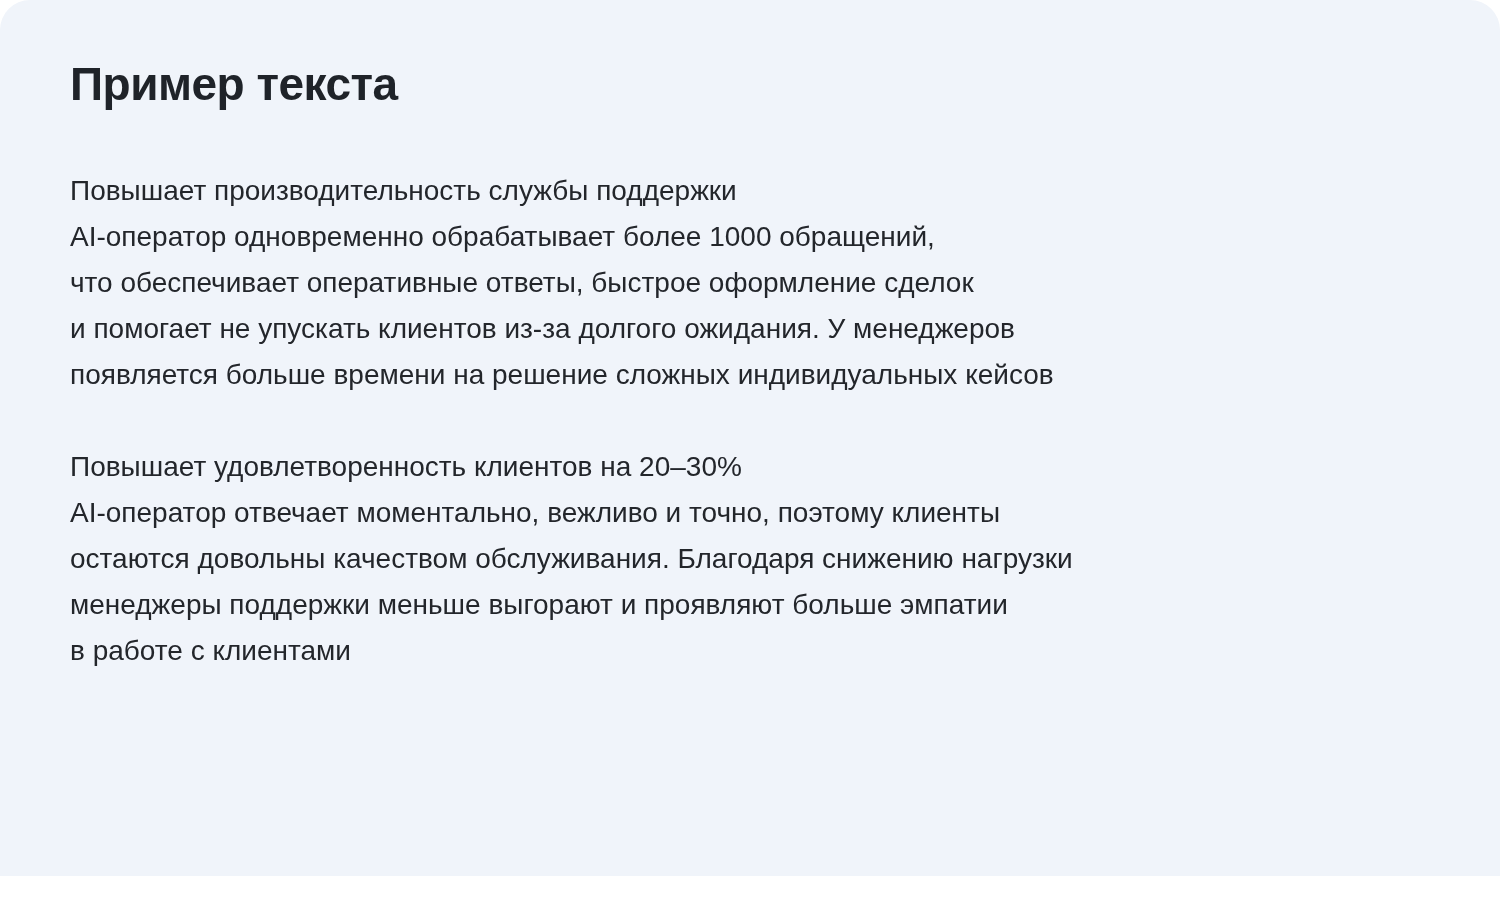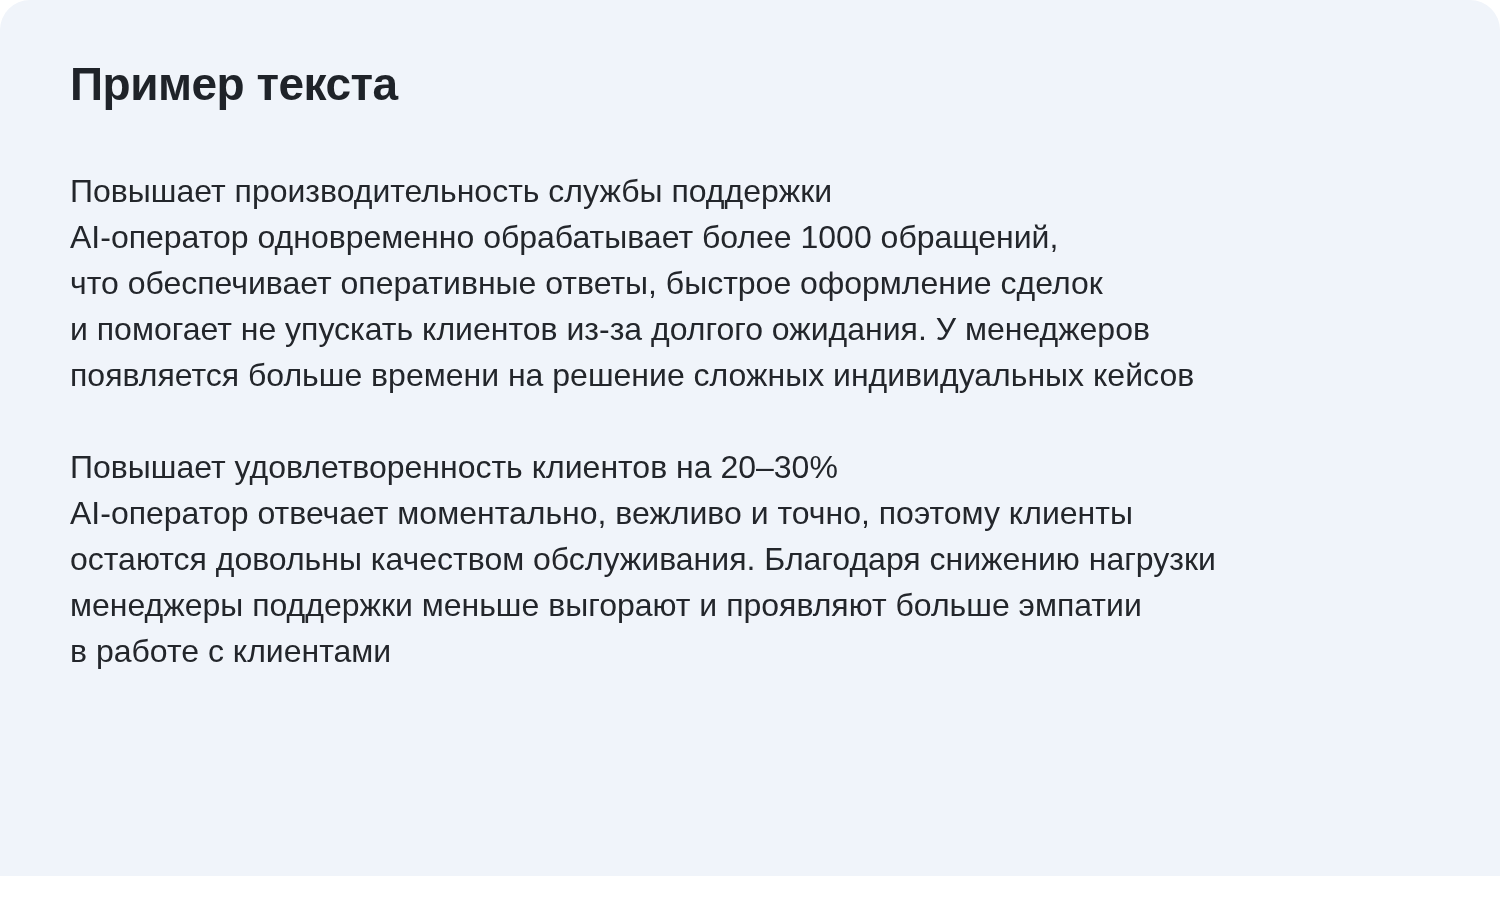--- a/index.html
+++ b/index.html
@@ -28,21 +28,21 @@
     font-size: 46px;
     line-height: 56px;
     font-weight: 700;
     color: #1F2329;
     letter-spacing: -0.5px;
     margin: 0;
   }
   .card-body {
     margin-top: 56px;
     color: #23262B;
-    font-size: 32px;
+    font-size: 28px;
     line-height: 46px;
     font-weight: 400;
   }
   .para {
     white-space: pre-line;
     margin: 0 0 46px 0;
   }
   .para:last-child {
     margin-bottom: 0;
   }

